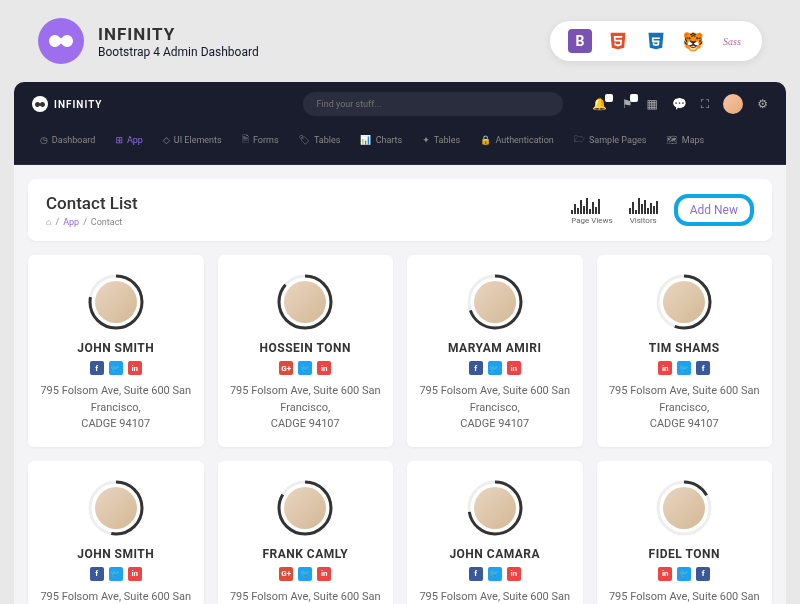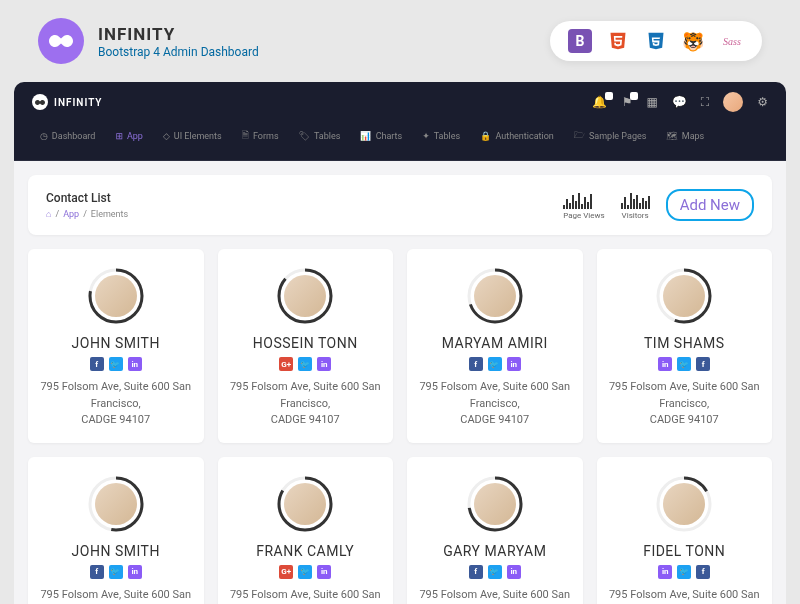--- a/index.html
+++ b/index.html
@@ -2,56 +2,56 @@
 <html><head>
 <meta charset="utf-8">
 <style>
 *{margin:0;padding:0;box-sizing:border-box;font-family:-apple-system,BlinkMacSystemFont,"Segoe UI",Roboto,sans-serif}
 body{background:#e8e8e8;width:800px;height:604px;overflow:hidden}
 .top-banner{display:flex;align-items:center;padding:18px 38px;justify-content:space-between}
 .brand{display:flex;align-items:center;gap:14px}
 .brand-icon{width:46px;height:46px;border-radius:50%;background:#9d6fef;display:flex;align-items:center;justify-content:center}
 .brand-icon svg{width:24px;height:24px}
 .brand-text h1{font-size:17px;font-weight:700;letter-spacing:1px;color:#333}
-.brand-text p{font-size:12px;color:#0369a1;margin-top:1px}
+.brand-text p{font-size:12px;color:#0f172a;margin-top:1px}
 .tech-badges{background:#fff;border-radius:24px;padding:8px 18px;display:flex;gap:14px;align-items:center;box-shadow:0 2px 8px rgba(0,0,0,.08)}
 .badge{width:24px;height:24px;display:flex;align-items:center;justify-content:center;font-size:16px}
 .app{background:#1a1d2e;border-radius:10px 10px 0 0;margin:0 14px}
 .topbar{display:flex;align-items:center;padding:10px 18px;gap:20px}
 .logo-small{display:flex;align-items:center;gap:6px;color:#fff;font-size:10px;font-weight:600;letter-spacing:1px}
 .logo-small .inf{width:16px;height:16px;border-radius:50%;background:#fff;display:flex;align-items:center;justify-content:center}
 .search{flex:1;max-width:260px;margin-left:180px}
 .search input{width:100%;background:#2a2d3e;border:none;border-radius:16px;padding:7px 14px;color:#999;font-size:9px;outline:none}
 .top-icons{margin-left:auto;display:flex;align-items:center;gap:14px}
 .top-icon{color:#aaa;font-size:12px;position:relative;cursor:pointer}
 .top-icon .dot{position:absolute;top:-3px;right:-5px;width:8px;height:8px;background:#fff;border-radius:2px;font-size:6px;display:flex;align-items:center;justify-content:center;color:#333}
 .avatar-sm{width:20px;height:20px;border-radius:50%;background:linear-gradient(135deg,#f5c6a5,#e8a87c)}
 .navbar{display:flex;gap:4px;padding:0 18px 10px;border-bottom:1px solid #2a2d3e}
 .nav-item{color:#888;font-size:9px;padding:6px 8px;display:flex;align-items:center;gap:4px;cursor:pointer}
 .nav-item.active{color:#8b6fd8}
 .content{background:#f4f4f6;padding:14px;min-height:480px}
 .page-header{background:#fff;border-radius:8px;padding:14px 18px;display:flex;align-items:center;justify-content:space-between;margin-bottom:14px;box-shadow:0 1px 3px rgba(0,0,0,.05)}
-.page-title h2{font-size:12px;font-weight:500;color:#333;margin-bottom:4px}
+.page-title h2{font-size:17px;font-weight:500;color:#333;margin-bottom:4px}
 .breadcrumb{font-size:9px;color:#888;display:flex;align-items:center;gap:4px}
 .breadcrumb .link{color:#8b6fd8}
 .header-right{display:flex;align-items:center;gap:16px}
 .spark{text-align:center}
 .spark-bars{display:flex;align-items:flex-end;gap:1px;height:18px;margin-bottom:2px}
 .spark-bars span{width:2px;background:#333}
 .spark-label{font-size:8px;color:#666}
-.add-btn{border:2px solid #0ea5e9;color:#8b6fd8;background:#fff;border-radius:14px;padding:5px 12px;font-size:15px;cursor:pointer}
+.add-btn{border:4px solid #0ea5e9;color:#8b6fd8;background:#fff;border-radius:14px;padding:5px 12px;font-size:12px;cursor:pointer}
 .grid{display:grid;grid-template-columns:repeat(4,1fr);gap:14px}
 .card{background:#fff;border-radius:6px;padding:18px 10px 14px;text-align:center;box-shadow:0 1px 3px rgba(0,0,0,.05)}
 .avatar-ring{width:58px;height:58px;margin:0 auto 10px;position:relative}
 .avatar-ring svg{position:absolute;top:0;left:0;width:58px;height:58px}
 .avatar-ring .pic{position:absolute;top:8px;left:8px;width:42px;height:42px;border-radius:50%;background:linear-gradient(135deg,#e8d5c0,#d4b896)}
-.card-name{font-size:14px;font-weight:400;color:#333;letter-spacing:.5px;margin-bottom:6px}
+.card-name{font-size:12px;font-weight:700;color:#333;letter-spacing:.5px;margin-bottom:6px}
 .socials{display:flex;justify-content:center;gap:5px;margin-bottom:8px}
 .social{width:14px;height:14px;border-radius:2px;display:flex;align-items:center;justify-content:center;font-size:8px;color:#fff;font-weight:bold}
-.s-fb{background:#3b5998}.s-tw{background:#1da1f2}.s-in{background:#8b5cf6}.s-gp{background:#dd4b39}
+.s-fb{background:#3b5998}.s-tw{background:#1da1f2}.s-in{background:#ef4444}.s-gp{background:#dd4b39}
 .card-addr{font-size:11px;color:#666;line-height:1.5}
 </style>
 </head>
 <body>
 
 <div class="top-banner">
   <div class="brand">
     <div class="brand-icon">
       <svg viewBox="0 0 24 12">
           <path d="M6 0C2.7 0 0 2.7 0 6s2.7 6 6 6c2 0 3.5-1 6-3.5C14.5 11 16 12 18 12c3.3 0 6-2.7 6-6s-2.7-6-6-6c-2 0-3.5 1-6 3.5C9.5 1 8 0 6 0z" fill="#fff"></path>
@@ -81,20 +81,23 @@
 
 <div class="app">
   <div class="topbar">
     <div class="logo-small">
       <div class="inf">
           <svg viewBox="0 0 24 12" width="10" height="5">
             <path d="M6 0C2.7 0 0 2.7 0 6s2.7 6 6 6c2 0 3.5-1 6-3.5C14.5 11 16 12 18 12c3.3 0 6-2.7 6-6s-2.7-6-6-6c-2 0-3.5 1-6 3.5C9.5 1 8 0 6 0z" fill="#333"></path>
           </svg>
         </div>
       <span>INFINITY</span>
+    </div>
+    <div class="search">
+      <input type="text" placeholder="Find your stuff..." style="">
     </div>
     <div class="top-icons">
       <div class="top-icon">🔔<span class="dot"></span></div>
       <div class="top-icon">⚑<span class="dot"></span></div>
       <div class="top-icon">▦</div>
       <div class="top-icon">💬</div>
       <div class="top-icon">⛶</div>
       <div class="avatar-sm"></div>
       <div class="top-icon">⚙</div>
     </div>
@@ -115,21 +118,21 @@
 
   <div class="content">
     <div class="page-header">
       <div class="page-title">
         <h2>Contact List</h2>
         <div class="breadcrumb">
           <span class="link">⌂</span>
           <span>/</span>
           <span class="link">App</span>
           <span>/</span>
-          <span>Elements</span>
+          <span>Contact</span>
         </div>
       </div>
       <div class="header-right">
         <div class="spark">
           <div class="spark-bars">
               <span style="height:4px"></span>
               <span style="height:10px"></span>
               <span style="height:6px"></span>
               <span style="height:14px"></span>
               <span style="height:8px"></span>
@@ -258,21 +261,21 @@
     <div class="card-addr">795 Folsom Ave, Suite 600 San<br>Francisco,<br>CADGE 94107</div>
         </div>
         <div class="card">
     <div class="avatar-ring">
       <svg viewBox="0 0 58 58">
               <circle cx="29" cy="29" r="26" fill="none" stroke="#eee" stroke-width="3"></circle>
               <circle cx="29" cy="29" r="26" fill="none" stroke="#333" stroke-width="3" stroke-dasharray="117.72222222222221 200" transform="rotate(-90 29 29)"></circle>
             </svg>
       <div class="pic"></div>
     </div>
-    <div class="card-name">GARY MARYAM</div>
+    <div class="card-name">JOHN CAMARA</div>
     <div class="socials">
       <div class="social s-fb">f</div>
             <div class="social s-tw">🐦</div>
             <div class="social s-in">in</div>
     </div>
     <div class="card-addr">795 Folsom Ave, Suite 600 San<br>Francisco,<br>CADGE 94107</div>
         </div>
         <div class="card">
     <div class="avatar-ring">
       <svg viewBox="0 0 58 58">

